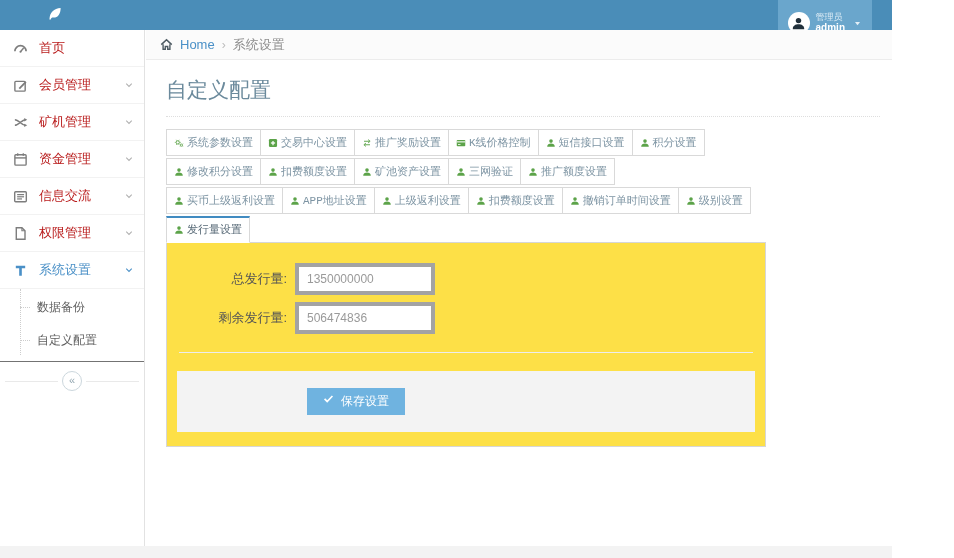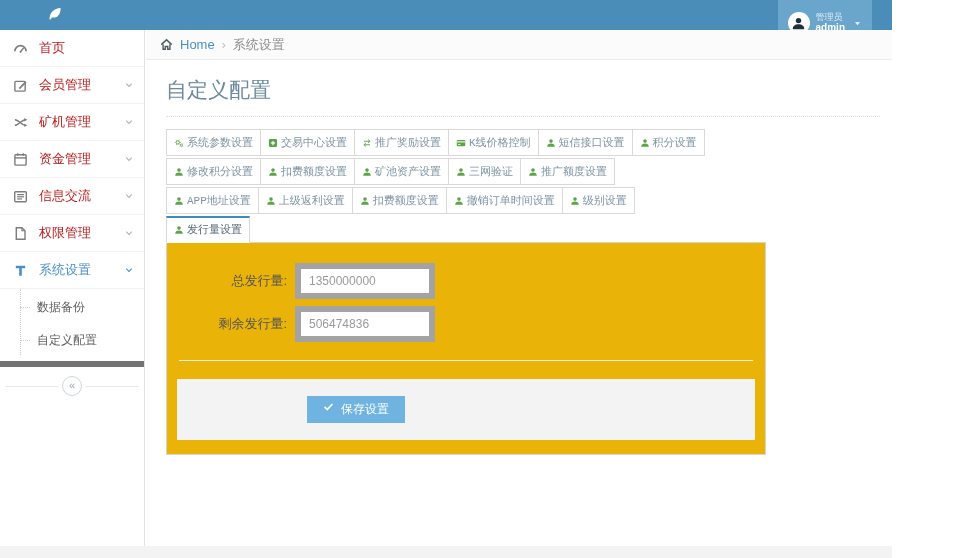--- a/index.html
+++ b/index.html
@@ -21,21 +21,21 @@
 
   
   .sidebar { position:absolute; top:30px; left:0; bottom:12px; width:145px; background:#fff;
              border-right:1px solid #e2e2e2; }
   .side-item { display:flex; align-items:center; height:37px; padding:0 10px 0 13px;
                font-size:13px; color:#b91c1c; border-bottom:1px solid #f2f2f2; cursor:pointer; }
   .side-item .icon { width:19px; margin-right:7px; color:#7d7d7d; display:flex; }
   .side-item .chev { margin-left:auto; color:#b0b0b0; display:flex; }
   .side-item.active { color:#4a90c7; }
   .side-item.active .icon, .side-item.active .chev { color:#4a90c7; }
-  .submenu { position:relative; border-bottom:6px solid #737373; padding:2px 0 4px; }
+  .submenu { position:relative; border-bottom:1px solid #737373; padding:2px 0 4px; }
   .submenu:before { content:""; position:absolute; left:20px; top:0; bottom:6px; border-left:1px dotted #cdcdcd; }
   .side-subitem { height:33px; line-height:33px; padding-left:37px; font-size:12px; color:#5f5f5f;
                   cursor:pointer; position:relative; }
   .side-subitem:before { content:""; position:absolute; left:20px; top:16px; width:10px; border-top:1px dotted #cdcdcd; }
   .collapse-row { display:flex; align-items:center; padding:9px 5px; }
   .collapse-row .cline { flex:1; height:1px; background:#e9e9e9; }
   .collapse-btn { width:20px; height:20px; border-radius:50%; border:1px solid #ccd7dd; color:#93a7b1;
                   font-size:11px; line-height:17px; text-align:center; margin:0 4px; cursor:pointer; background:#fff; }
 
   
@@ -52,24 +52,24 @@
   .title-sep { border-bottom:1px dotted #dedede; margin-bottom:12px; }
 
   .tab-row { display:flex; }
   .tab { display:flex; align-items:center; gap:3px; padding:5px 7px; border:1px solid #d9d9d9;
          background:#fff; font-size:11px; color:#7d94a3; margin-right:-1px; margin-bottom:2px;
          cursor:pointer; white-space:nowrap; position:relative;font-family:Liberation Mono, monospace; }
   .tab .ticon { color:#5ca349; display:flex; }
   .tab.active { border-top:2px solid #418bc1; border-bottom:1px solid #fff; background:#fff;
                 color:#586a77; z-index:2; margin-bottom:0; padding-top:4px; }
 
-  .panel { border:1px solid #d6d6d6; width:600px; margin-top:-1px; padding:20px 0 14px; background:#eab308; }
+  .panel { border:1px solid #d6d6d6; width:600px; margin-top:-1px; padding:20px 0 14px; background:#fde047; }
   .form-row { display:flex; align-items:center; margin-bottom:7px; }
   .form-row label { width:120px; text-align:right; font-size:13px; color:#555; margin-right:8px; }
-  .form-row input { width:140px; height:25px; border:6px solid #a3a3a3; padding:12px 8px;
+  .form-row input { width:140px; height:25px; border:4px solid #a3a3a3; padding:12px 8px;
                     font-size:12px; color:#9a9a9a; outline:none; background:#fff; }
   .form-divider { border:none; border-top:1px solid #ededed; margin:18px 12px; }
   .actions { background:#f3f3f3; margin:0 10px; padding:17px 0 17px 130px; }
   .save-btn { background:#6fb3e0; border:1px solid #6fb3e0; color:#fff; font-size:12px;
               padding:4px 15px; display:inline-flex; align-items:flex-start; gap:7px; cursor:pointer;font-family:Liberation Mono, monospace; }
   .save-btn .bicon { display:flex; }
 
   .footer-strip { position:absolute; left:0; bottom:0; width:892px; height:12px; background:#f3f3f3; }
 </style>
 </head>
@@ -352,20 +352,29 @@
             </div>
           </div>
           <div class="tab-row">
             <div class="tab">
               <span class="ticon">
                 <svg width="10" height="10" viewBox="0 0 16 16" xmlns="http://www.w3.org/2000/svg">
                   <circle cx="8" cy="4.9" r="2.9" fill="currentColor"></circle>
                   <path d="M1.9 14 C1.9 10.4 4.7 8.9 8 8.9 C11.3 8.9 14.1 10.4 14.1 14 Z" fill="currentColor"></path>
                 </svg>
               </span>
+              <span>买币上级返利设置</span>
+            </div>
+            <div class="tab">
+              <span class="ticon">
+                <svg width="10" height="10" viewBox="0 0 16 16" xmlns="http://www.w3.org/2000/svg">
+                  <circle cx="8" cy="4.9" r="2.9" fill="currentColor"></circle>
+                  <path d="M1.9 14 C1.9 10.4 4.7 8.9 8 8.9 C11.3 8.9 14.1 10.4 14.1 14 Z" fill="currentColor"></path>
+                </svg>
+              </span>
               <span>APP地址设置</span>
             </div>
             <div class="tab">
               <span class="ticon">
                 <svg width="10" height="10" viewBox="0 0 16 16" xmlns="http://www.w3.org/2000/svg">
                   <circle cx="8" cy="4.9" r="2.9" fill="currentColor"></circle>
                   <path d="M1.9 14 C1.9 10.4 4.7 8.9 8 8.9 C11.3 8.9 14.1 10.4 14.1 14 Z" fill="currentColor"></path>
                 </svg>
               </span>
               <span>上级返利设置</span>

